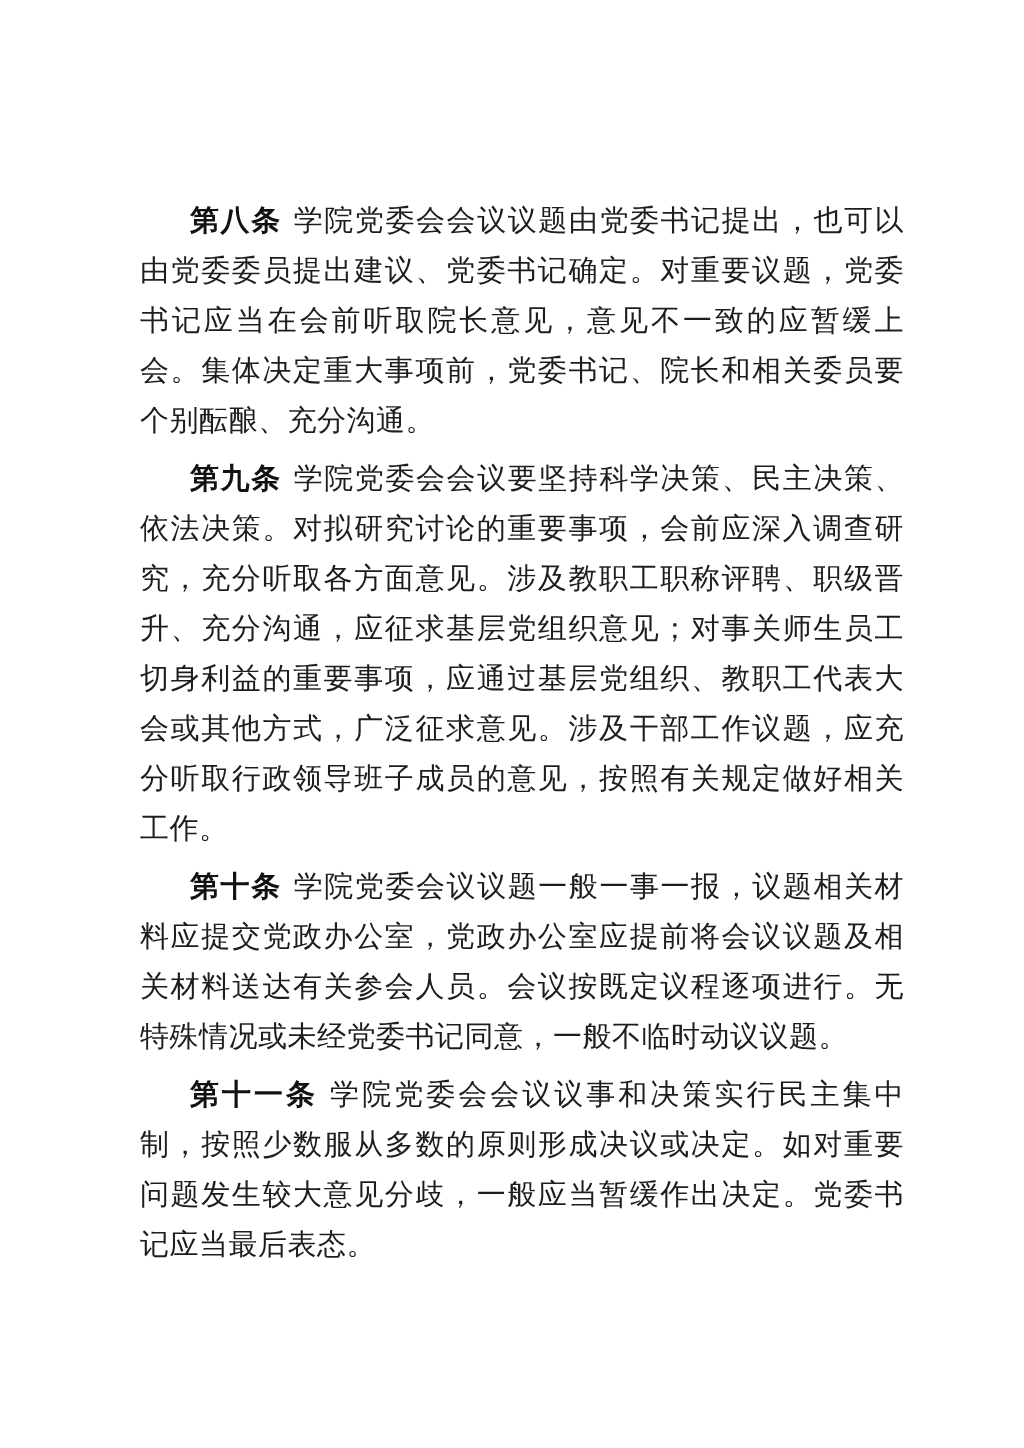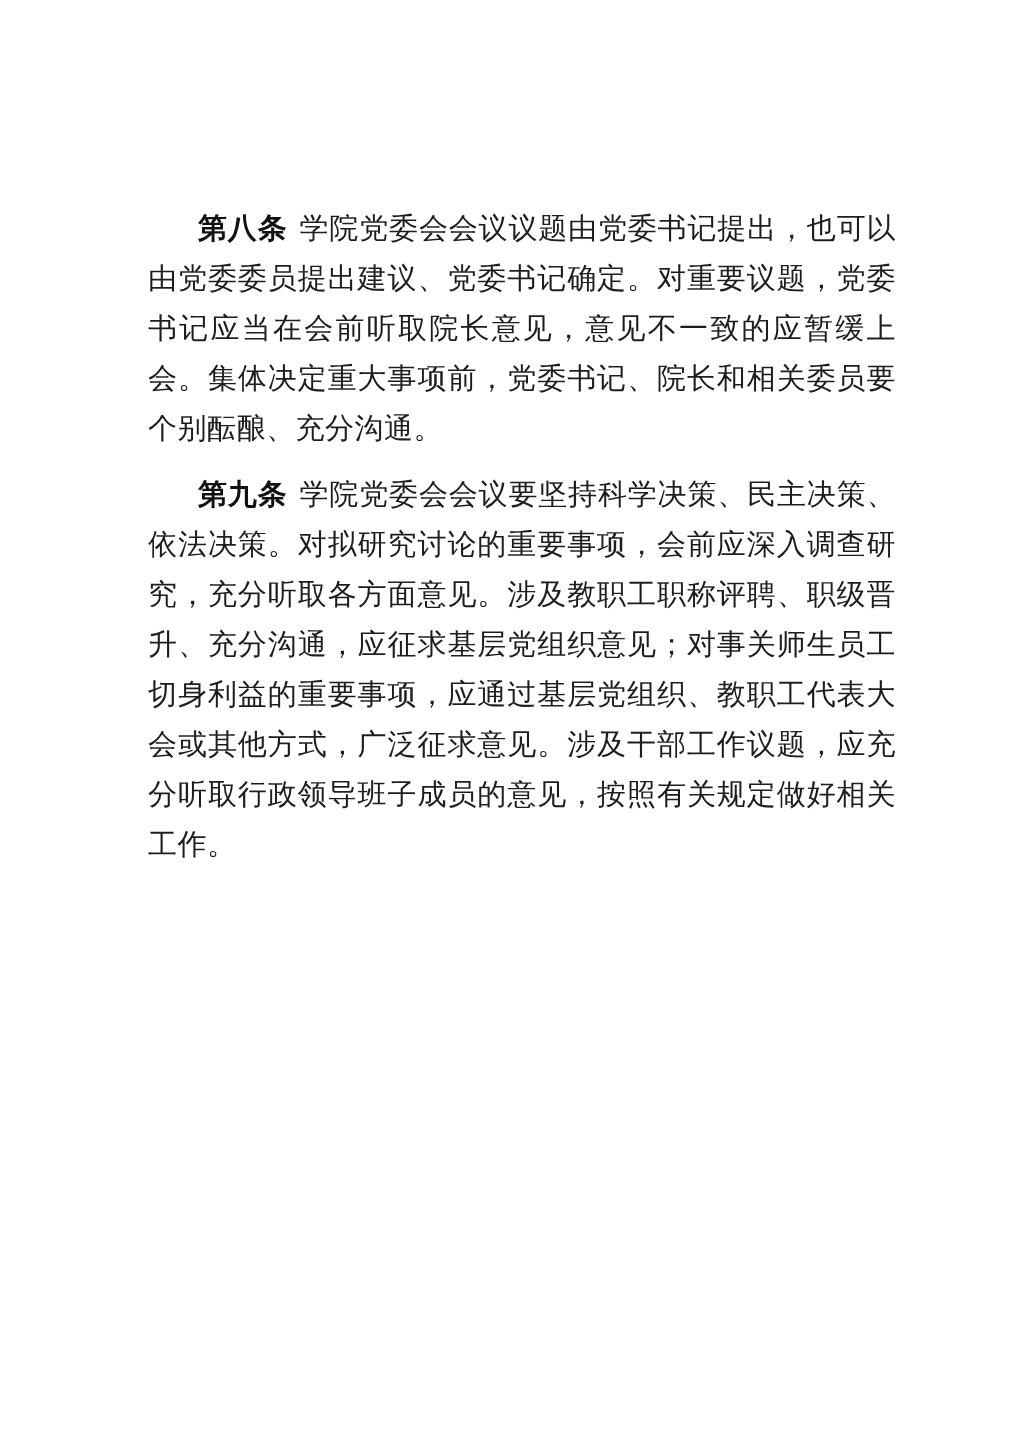--- a/index.html
+++ b/index.html
@@ -22,21 +22,21 @@
     height: 1448px;
     background: #ffffff;
   }
   .body-text {
     position: absolute;
     left: 132px;
     top: 187px;
     width: 780px;
   }
   .para {
-    margin: 16px;
+    margin: 8px;
     padding: 0;
     font-size: 29px;
     line-height: 50px;
     color: #1d1d1d;
     text-align: justify;
     text-indent: 50px;
     letter-spacing: 0.5px;
     font-family: "Liberation Serif", serif;
   }
   .article-label {
@@ -49,17 +49,19 @@
 </head>
 <body>
 
 <div class="page">
   <div class="body-text">
 
     <p class="para"><span class="article-label">第八条</span><span>学院党委会会议议题由党委书记提出，也可以由党委委员提出建议、党委书记确定。对重要议题，党委书记应当在会前听取院长意见，意见不一致的应暂缓上会。集体决定重大事项前，党委书记、院长和相关委员要个别酝酿、充分沟通。</span></p>
 
     <p class="para"><span class="article-label">第九条</span><span>学院党委会会议要坚持科学决策、民主决策、依法决策。对拟研究讨论的重要事项，会前应深入调查研究，充分听取各方面意见。涉及教职工职称评聘、职级晋升、充分沟通，应征求基层党组织意见；对事关师生员工切身利益的重要事项，应通过基层党组织、教职工代表大会或其他方式，广泛征求意见。涉及干部工作议题，应充分听取行政领导班子成员的意见，按照有关规定做好相关工作。</span></p>
 
+    <p class="para"><span class="article-label">第十条</span><span>学院党委会议议题一般一事一报，议题相关材料应提交党政办公室，党政办公室应提前将会议议题及相关材料送达有关参会人员。会议按既定议程逐项进行。无特殊情况或未经党委书记同意，一般不临时动议议题。</span></p>
 
+    <p class="para"><span class="article-label">第十一条</span><span>学院党委会会议议事和决策实行民主集中制，按照少数服从多数的原则形成决议或决定。如对重要问题发生较大意见分歧，一般应当暂缓作出决定。党委书记应当最后表态。</span></p>
 
 
   </div>
 </div>
 
 </body></html>

